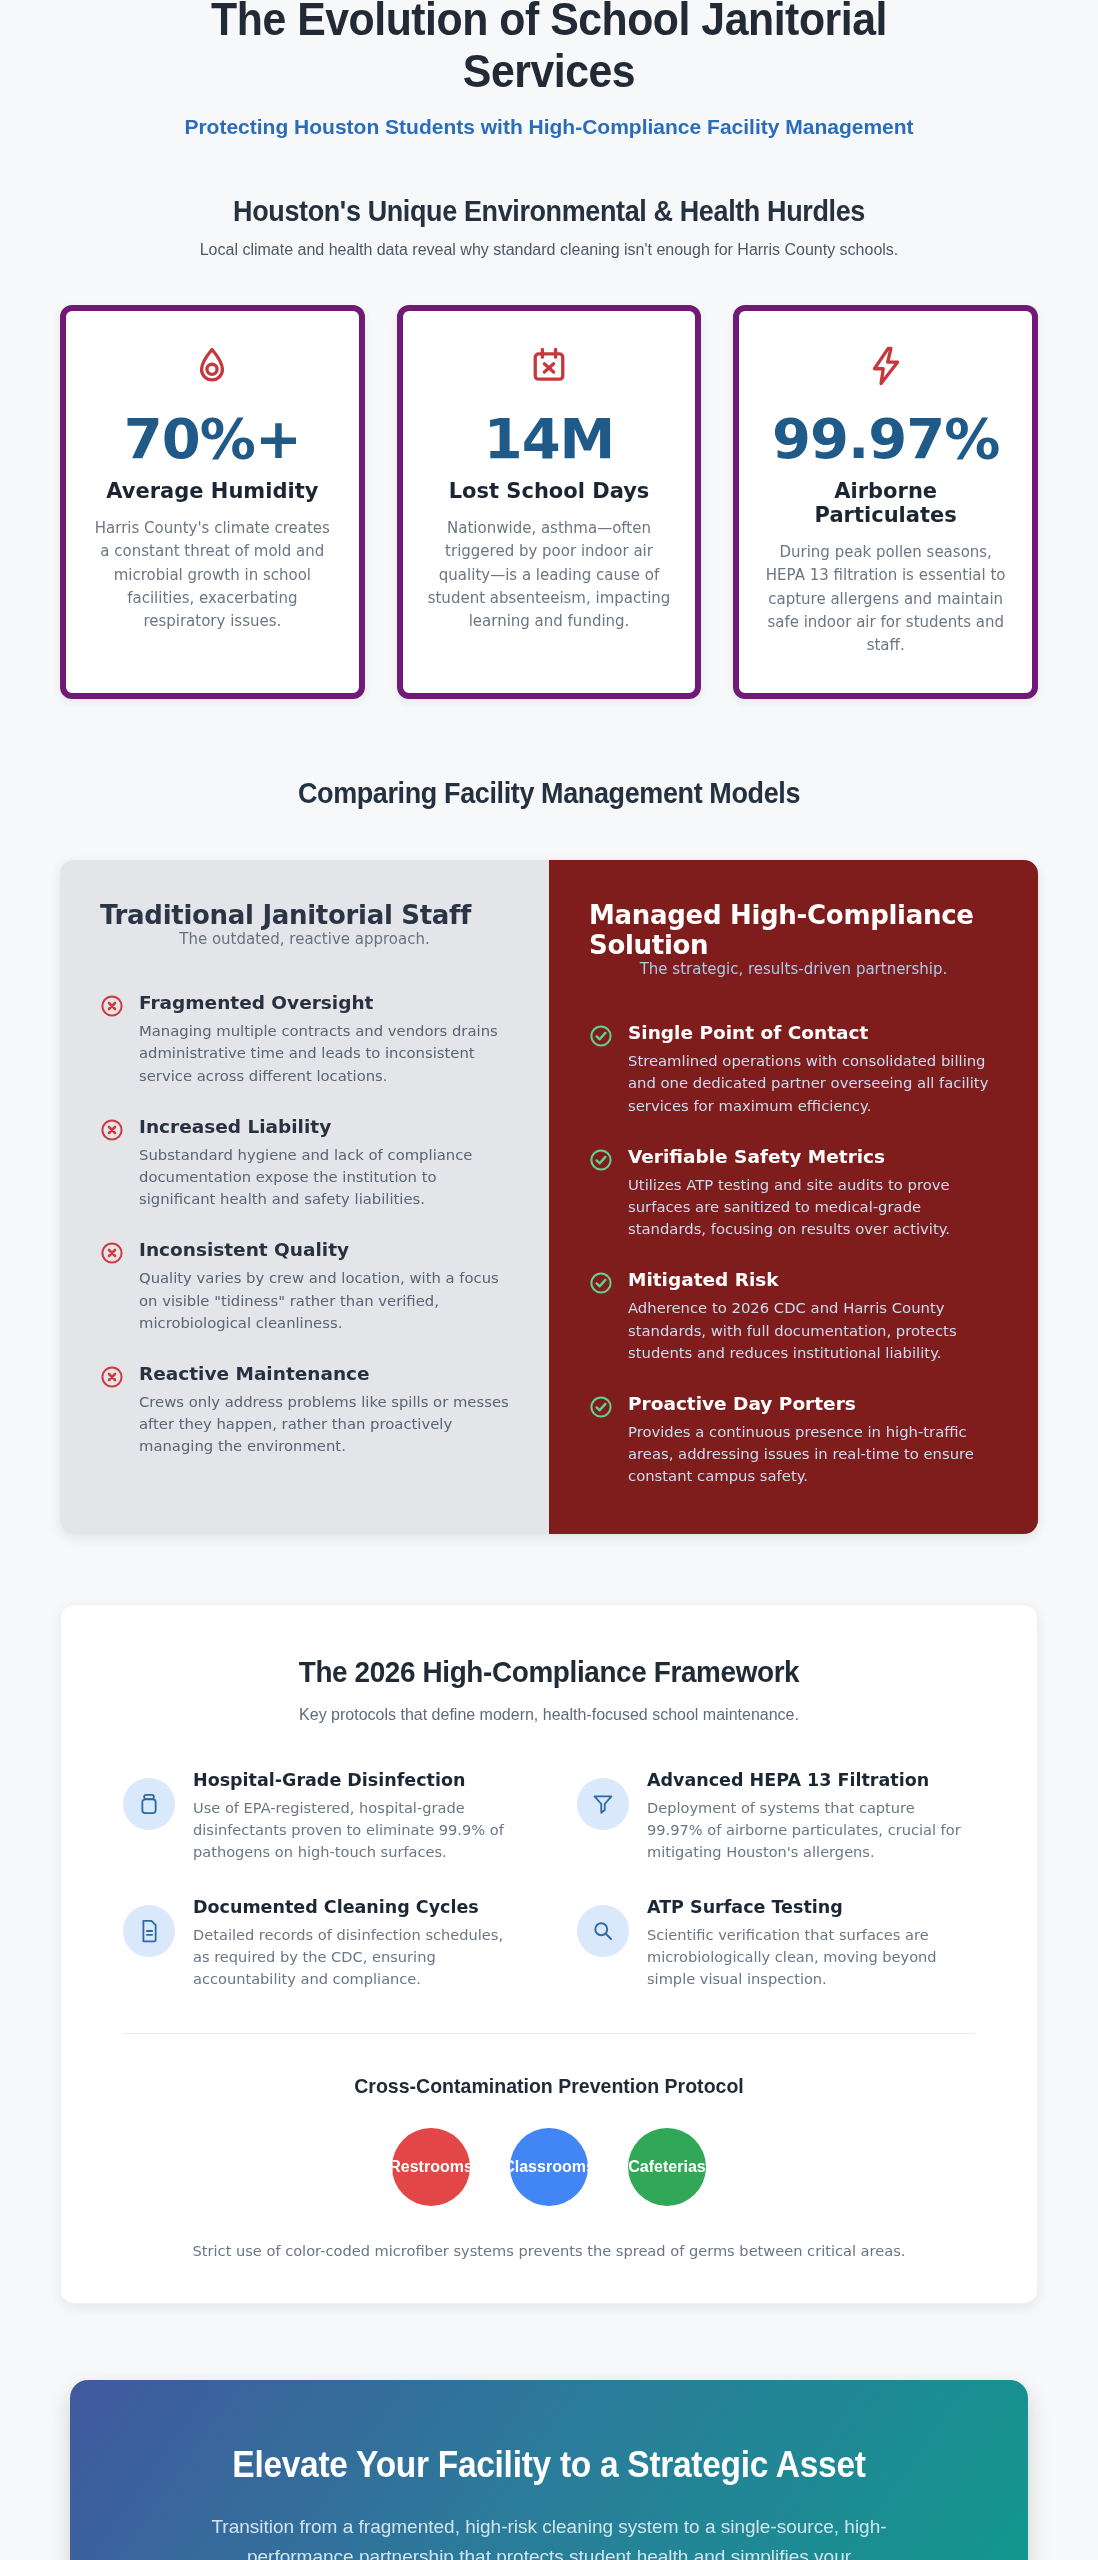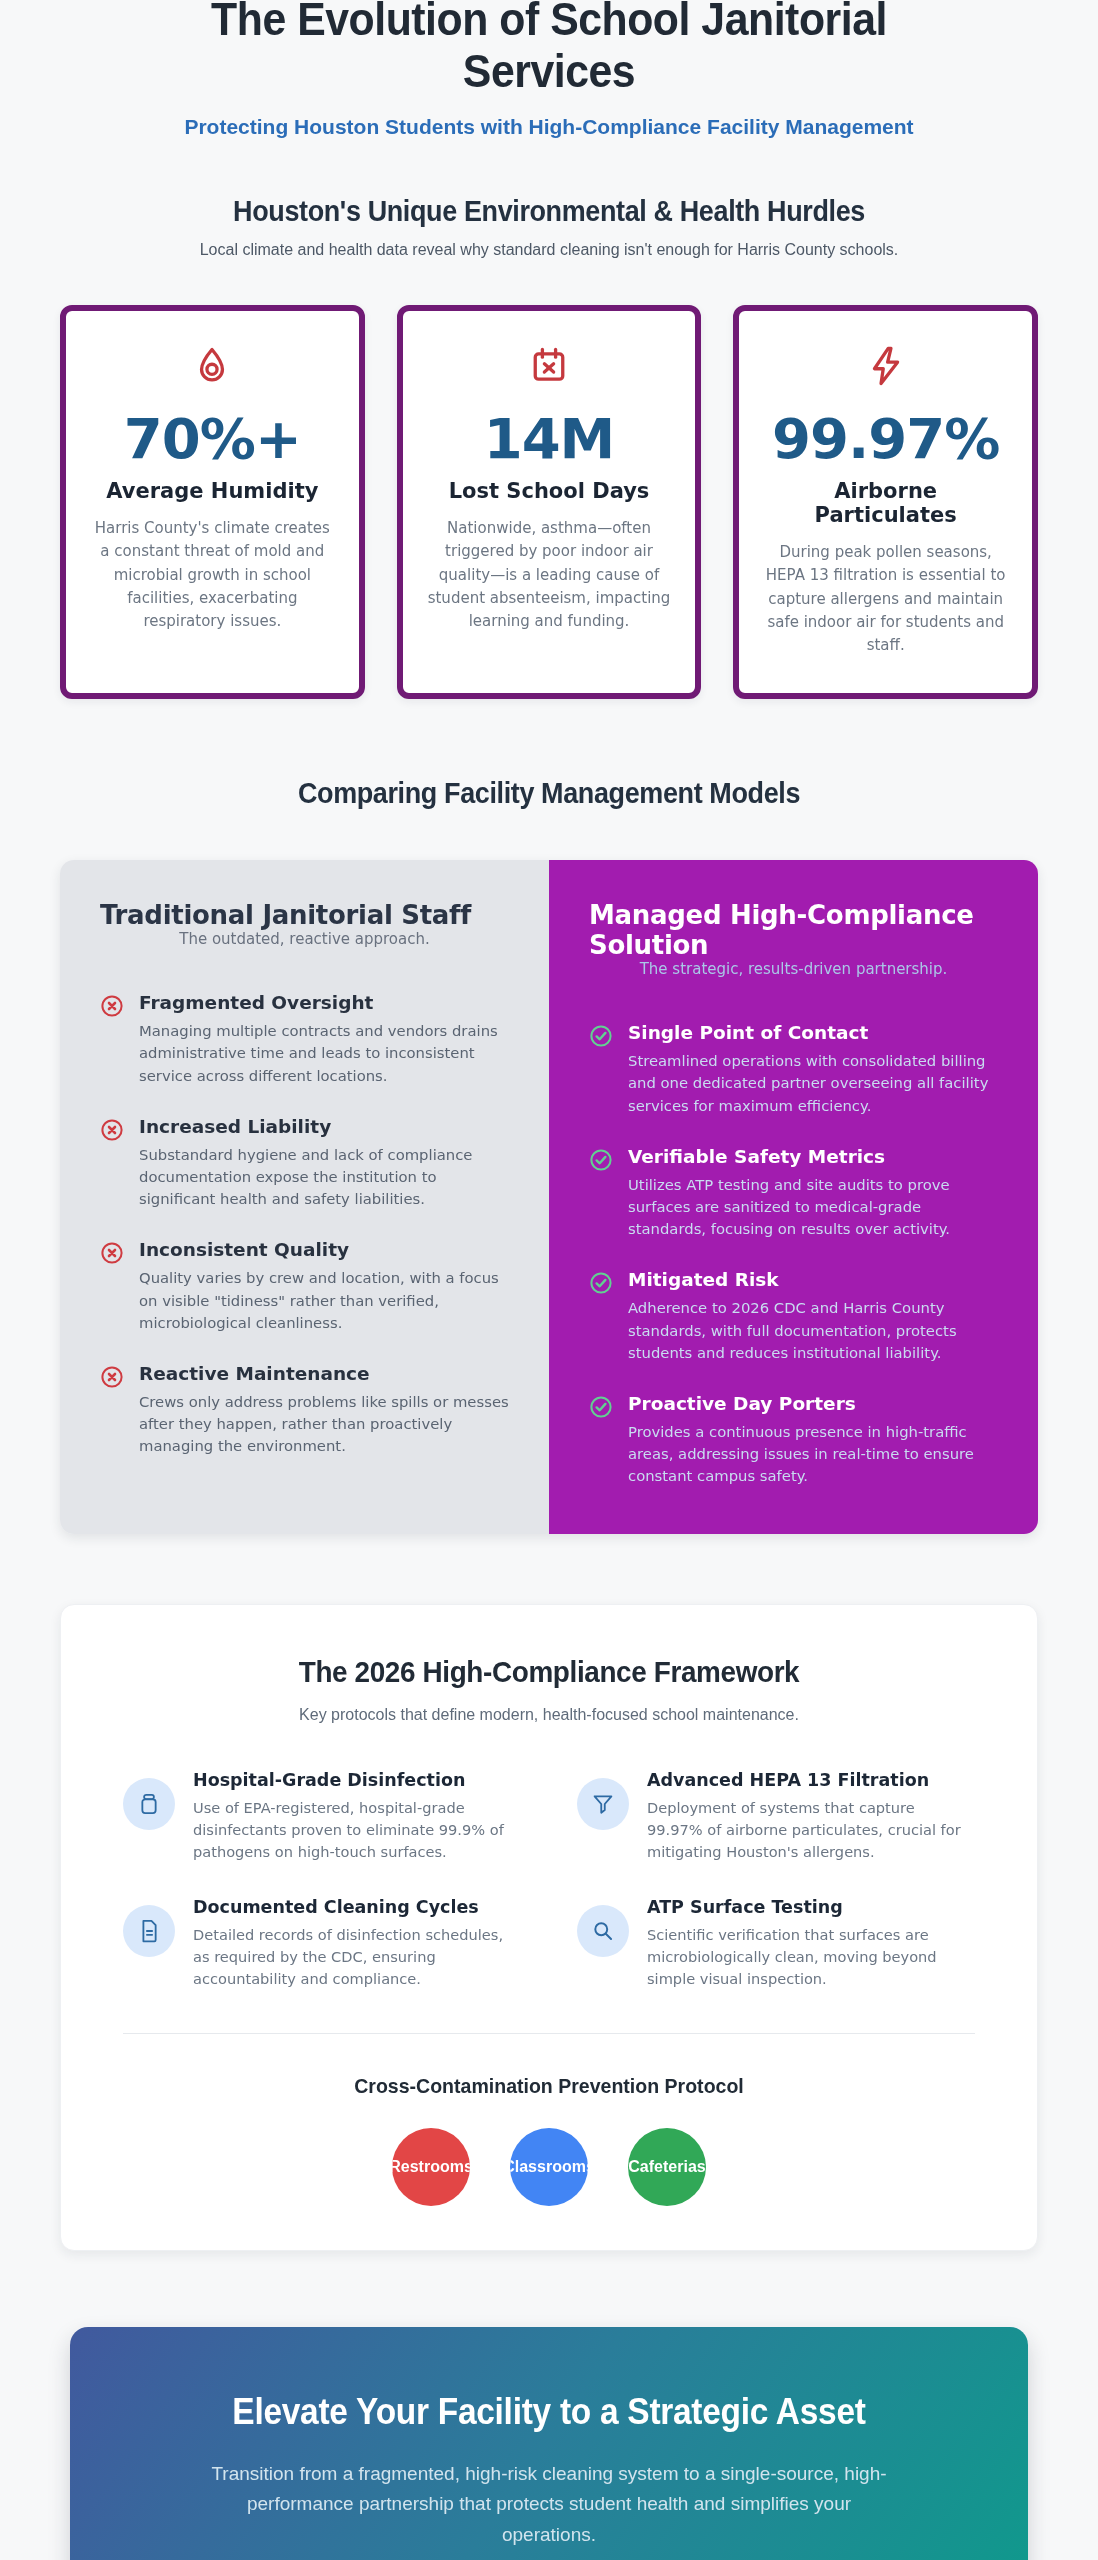--- a/index.html
+++ b/index.html
@@ -47,21 +47,21 @@
   .stat-desc  { margin-top:14px; font-size:15px; line-height:1.55; color:#6c7683; }
 
   
   .comparison-heading { margin-top:78px; }
   .comparison {
     width:978px; margin:50px auto 0; display:grid; grid-template-columns:1fr 1fr;
     border-radius:14px; overflow:hidden; box-shadow:0 4px 12px rgba(25,35,50,.10);
   }
   .panel { padding:40px 40px 46px; }
   .panel-traditional { background:#e3e5e9; }
-  .panel-managed    { background:#a21caf; }
+  .panel-managed    { background:#7f1d1d; }
   .panel-title { text-align:left; font-size:26px; font-weight:700; letter-spacing:-.3px; }
   .panel-traditional .panel-title { color:#2b3546; }
   .panel-managed .panel-title { color:#ffffff; }
   .panel-sub { text-align:center; font-size:15px; }
   .panel-traditional .panel-sub { color:#69717f; }
   .panel-managed .panel-sub { color:#aac8e7; }
   .panel-items { margin-top:44px; }
   .panel-item { display:grid; grid-template-columns:26px 1fr; column-gap:13px; margin-bottom:29px; }
   .panel-item:last-child { margin-bottom:0; }
   .item-icon { padding-top:2px; }
@@ -342,19 +342,20 @@
   </div>
 
   <div class="framework-divider"></div>
 
   <div class="protocol-title cond squeeze">Cross-Contamination Prevention Protocol</div>
   <div class="zones-row">
     <div class="zone-circle" style="background: rgb(226, 70, 70);">Restrooms</div>
     <div class="zone-circle" style="background: rgb(66, 133, 244);">Classrooms</div>
     <div class="zone-circle" style="background: rgb(49, 168, 87);">Cafeterias</div>
   </div>
+  <div class="protocol-caption">Strict use of color-coded microfiber systems prevents the spread of germs between critical areas.</div>
 </div>
 
 <div class="cta-card">
   <div class="cta-title cond squeeze">Elevate Your Facility to a Strategic Asset</div>
   <div class="cta-text">Transition from a fragmented, high-risk cleaning system to a single-source, high-performance partnership that protects student health and simplifies your operations.</div>
 
 </div>
 
 </body></html>

